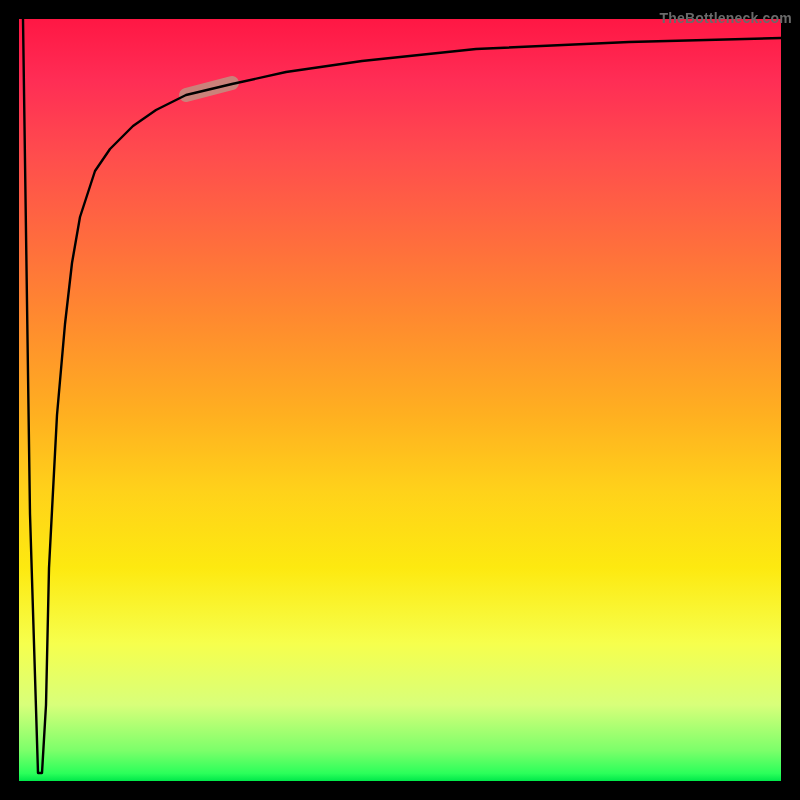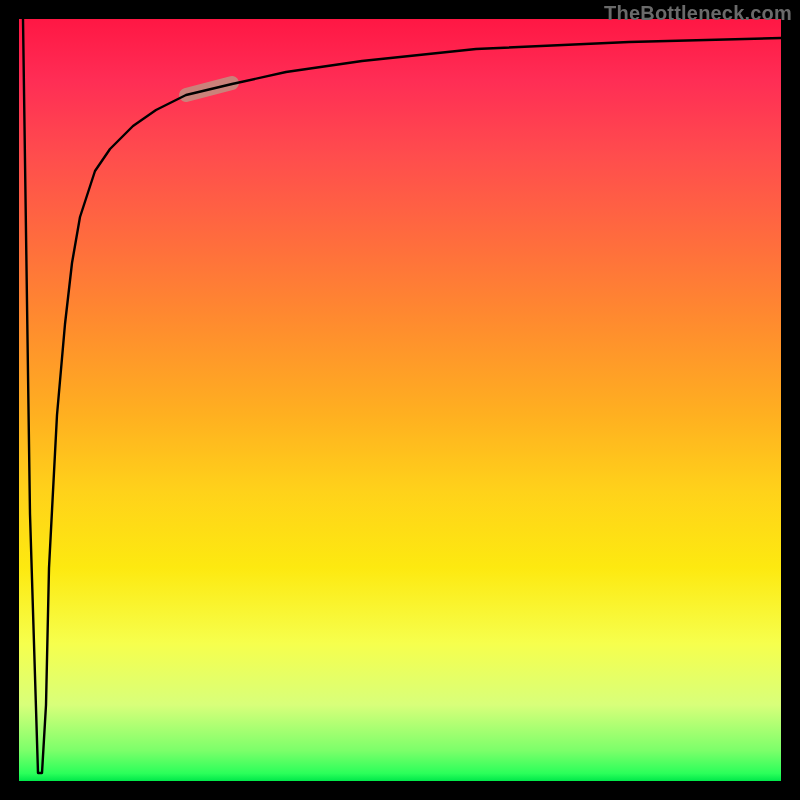--- a/index.html
+++ b/index.html
@@ -36,23 +36,23 @@
       #fde910 72%,
       #f6ff4d 82%,
       #d8ff7a 90%,
       #7cff6a 96%,
       #2bff5a 99%,
       #00e84a 100%
     );
   }
   .watermark {
     position: absolute;
-    top: 2px;
+    top: 10px;
     right: 8px;
-    font-size: 20px;
+    font-size: 14px;
     font-weight: 600;
     color: #6a6a6a;
     letter-spacing: 0.2px;
     user-select: none;
     pointer-events: none;
   }
   svg.curve-layer {
     position: absolute;
     left: 19px;
     top: 19px;

